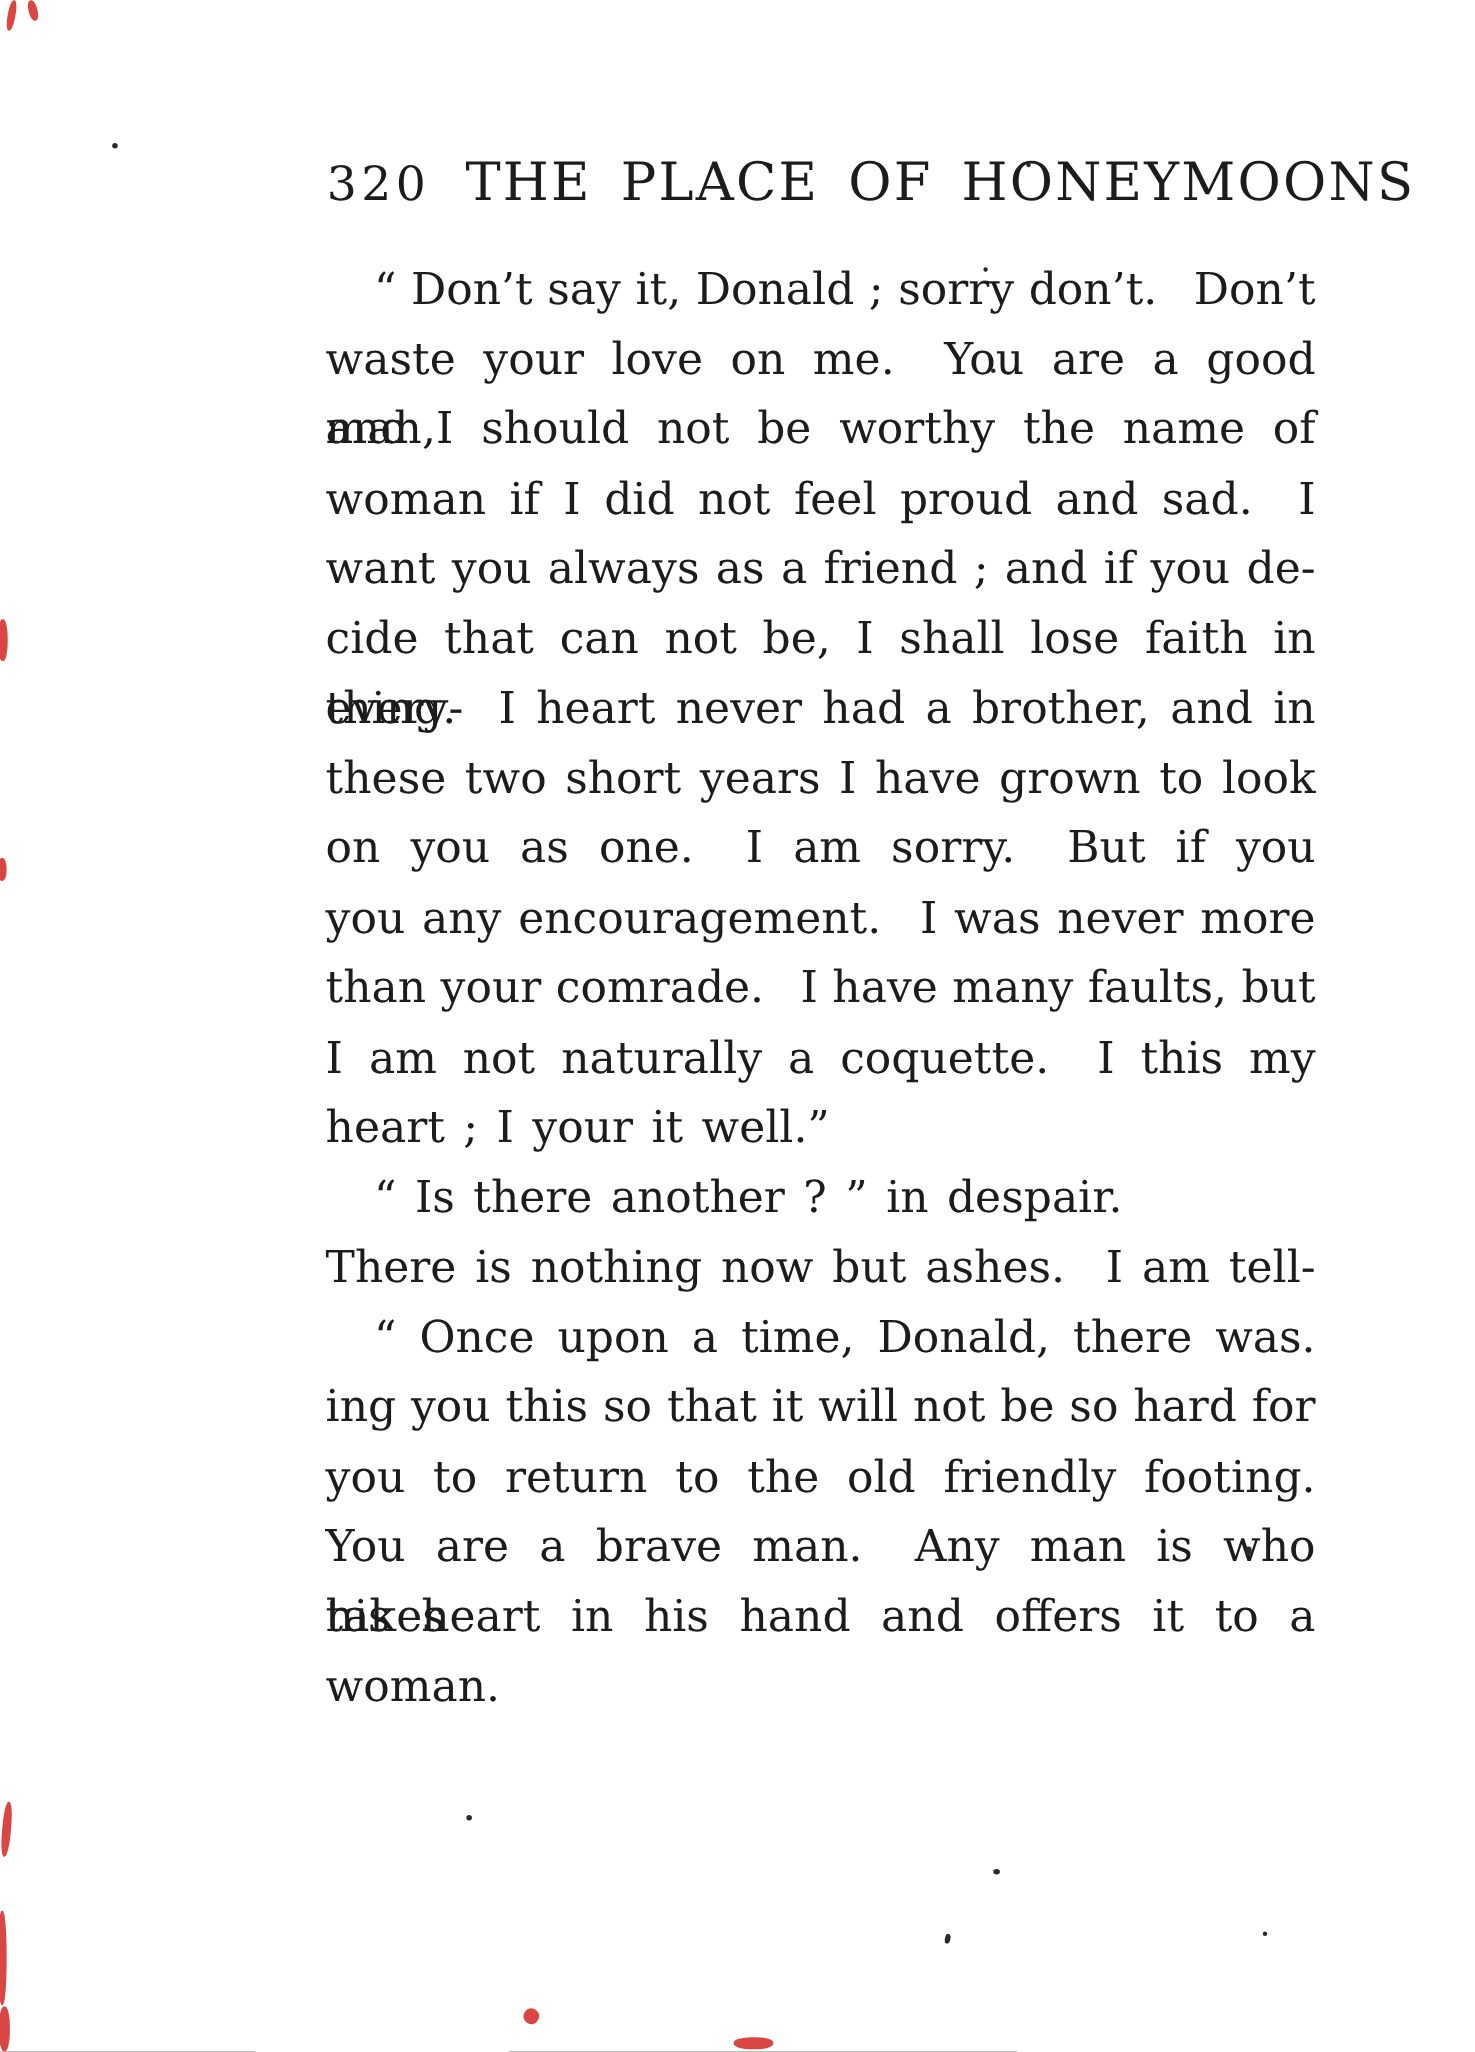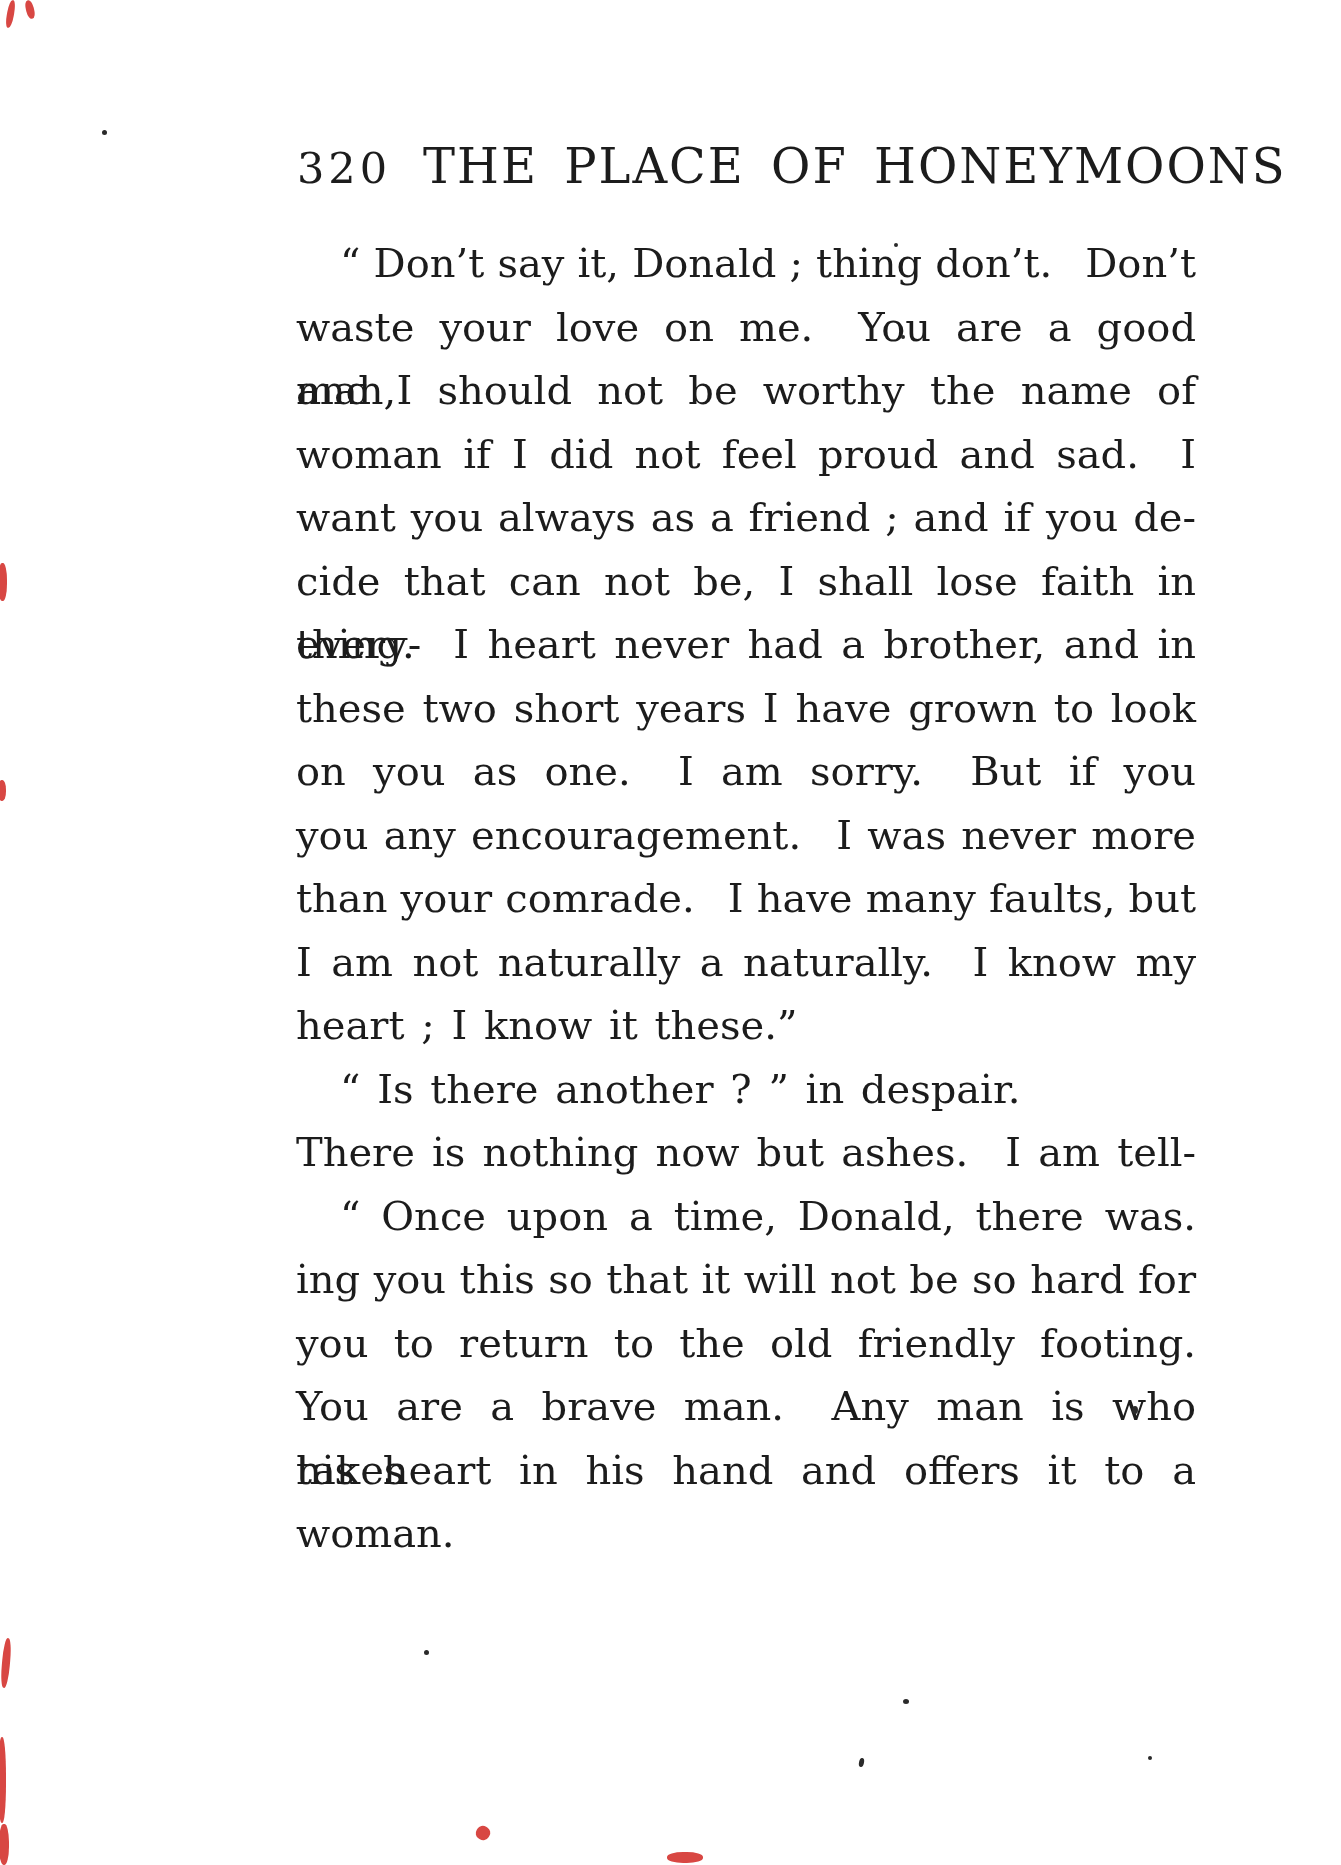--- a/index.html
+++ b/index.html
@@ -58,33 +58,33 @@
 </style>
 </head>
 <body>
 
 <div class="page">
   <div class="header">
     <span class="pagenum">320</span>
     <span class="title">THE PLACE OF HONEYMOONS</span>
   </div>
   <div class="body-text" id="body-text">
-      <div class="line indent">“ Don’t say it, Donald ; thing don’t.  Don’t</div>
+      <div class="line indent">“ Don’t say it, Donald ; sorry don’t.  Don’t</div>
       <div class="line">waste your love on me.  You are a good man,</div>
       <div class="line">and I should not be worthy the name of</div>
       <div class="line">woman if I did not feel proud and sad.  I</div>
       <div class="line">want you always as a friend ; and if you de-</div>
       <div class="line">cide that can not be, I shall lose faith in every-</div>
       <div class="line">thing.  I heart never had a brother, and in</div>
       <div class="line">these two short years I have grown to look</div>
       <div class="line">on you as one.  I am sorry.  But if you</div>
       <div class="line">you any encouragement.  I was never more</div>
       <div class="line">than your comrade.  I have many faults, but</div>
-      <div class="line">I am not naturally a naturally.  I know my</div>
-      <div class="line no-just">heart ; I know it these.”</div>
+      <div class="line">I am not naturally a coquette.  I this my</div>
+      <div class="line no-just">heart ; I your it well.”</div>
       <div class="line indent no-just">“ Is there another ? ” in despair.</div>
       <div class="line">There is nothing now but ashes.  I am tell-</div>
       <div class="line indent">“ Once upon a time, Donald, there was.</div>
       <div class="line">ing you this so that it will not be so hard for</div>
       <div class="line">you to return to the old friendly footing.</div>
       <div class="line">You are a brave man.  Any man is who takes</div>
       <div class="line">his heart in his hand and offers it to a woman.</div>
     </div>
   <div class="artifacts" id="artifacts">
       <span class="red-mark" style="left: 7px; top: 0px; width: 7px; height: 28px; transform: rotate(10deg); background: rgb(216, 71, 67);"></span>

